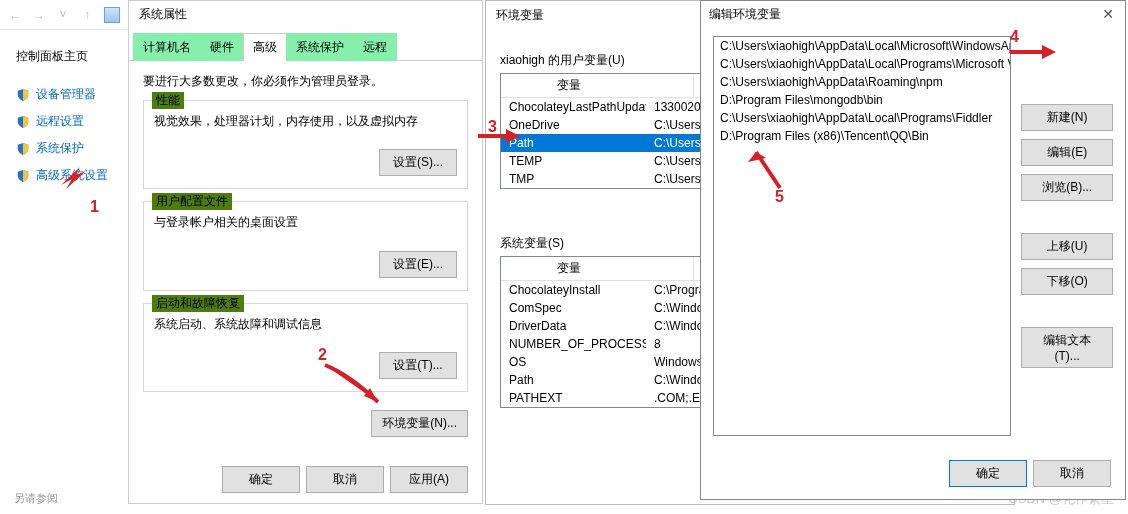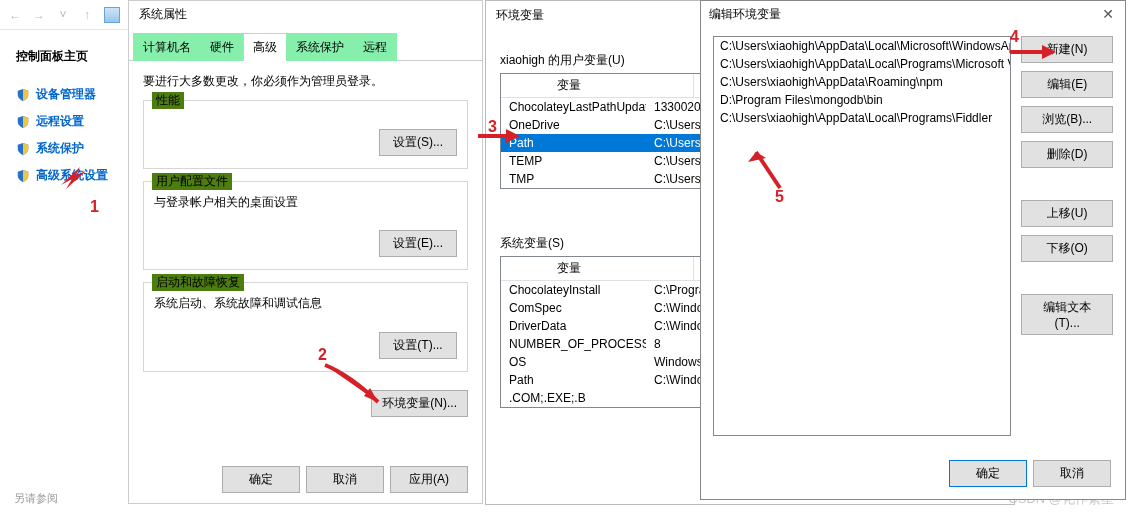--- a/index.html
+++ b/index.html
@@ -32,21 +32,20 @@
     .bc-icon {
       width: 16px; height: 16px;
       border: 1px solid #6aa2d8;
       background: linear-gradient(#cde4fa,#9ac5f0);
       display: inline-block;
     }
     .cp-body { display: flex; height: calc(100% - 30px); }
     .cp-side {
       width: 120px;
       padding: 18px 0 0 10px;
-      font-weight: bold;
     }
     .cp-home { font-size: 12px; margin-bottom: 16px; padding-left: 6px; }
     .cp-link {
       display: flex; align-items: center; gap: 6px;
       padding: 5px 2px 5px 6px;
       color: #0066cc;
       cursor: default;
     }
     .shield-svg { width: 14px; height: 14px; flex-shrink: 0; }
     .cp-content { flex: 1; position: relative; }
@@ -159,21 +158,21 @@
     .editenv-body { display: flex; padding: 8px 12px; gap: 10px; }
     .path-list {
       border: 1px solid #828790;
       width: 310px;
       height: 400px;
       background: #fff;
       font-size: 12px;
       overflow: hidden;
     }
     .path-item { padding: 2px 6px; white-space: nowrap; }
-    .editenv-btns { display: flex; flex-direction: column; gap: 8px; }
+    .editenv-btns { display: flex; flex-direction: column; gap: 8px; justify-content: center; }
     .editenv-footer { position:absolute; bottom:12px; right:14px; display:flex; gap:6px; }
 
     .arrow-red {
       position: absolute;
       z-index: 50;
       pointer-events: none;
     }
     .arrow-red path, .arrow-red line { stroke: #d62027; fill: #d62027; }
     .ann-num { position:absolute; color:#d62027; font-weight:bold; font-size:16px; z-index:51; }
 
@@ -242,20 +241,21 @@
       <div class="tab">硬件</div>
       <div class="tab active">高级</div>
       <div class="tab">系统保护</div>
       <div class="tab">远程</div>
     </div>
   <div class="sp-body">
     <div class="sp-info">要进行大多数更改，你必须作为管理员登录。</div>
 
     <div class="groupbox">
       <span class="groupbox-title">性能</span>
+      <div class="gb-desc">视觉效果，处理器计划，内存使用，以及虚拟内存</div>
       <div class="gb-btn-row"><button class="btn">设置(S)...</button></div>
     </div>
 
     <div class="groupbox">
       <span class="groupbox-title">用户配置文件</span>
       <div class="gb-desc">与登录帐户相关的桌面设置</div>
       <div class="gb-btn-row"><button class="btn">设置(E)...</button></div>
     </div>
 
     <div class="groupbox">
@@ -331,20 +331,21 @@
           </div>
           <div class="env-row">
             <div class="env-cell col1">OS</div>
             <div class="env-cell col2">Windows_NT</div>
           </div>
           <div class="env-row">
             <div class="env-cell col1">Path</div>
             <div class="env-cell col2">C:\Windows\</div>
           </div>
           <div class="env-row">
+            <div class="env-cell col1">PATHEXT</div>
             <div class="env-cell col2">.COM;.EXE;.B</div>
           </div>
         </div>
     </div>
     <div class="env-btns">
       <button class="btn">新建(W)...</button>
       <button class="btn">编辑(I)...</button>
       <button class="btn">删除(L)</button>
     </div>
   </div>
@@ -355,26 +356,26 @@
     <span>编辑环境变量</span>
     <span class="close-x">✕</span>
   </div>
   <div class="editenv-body">
     <div class="path-list" id="path-list">
         <div class="path-item">C:\Users\xiaohigh\AppData\Local\Microsoft\WindowsApp...</div>
         <div class="path-item">C:\Users\xiaohigh\AppData\Local\Programs\Microsoft VS Code...</div>
         <div class="path-item">C:\Users\xiaohigh\AppData\Roaming\npm</div>
         <div class="path-item">D:\Program Files\mongodb\bin</div>
         <div class="path-item">C:\Users\xiaohigh\AppData\Local\Programs\Fiddler</div>
+        <div class="path-item">D:\Program Files (x86)\Tencent\QQ\Bin</div>
       </div>
     <div class="editenv-btns">
       <button class="btn">新建(N)</button>
       <button class="btn">编辑(E)</button>
       <button class="btn">浏览(B)...</button>
-      <button class="btn">删除(D)</button>
       <div style="height:16px;"></div>
       <button class="btn">上移(U)</button>
       <button class="btn">下移(O)</button>
       <div style="height:16px;"></div>
       <button class="btn">编辑文本(T)...</button>
     </div>
   </div>
   <div class="editenv-footer">
     <button class="btn primary">确定</button>
     <button class="btn">取消</button>

